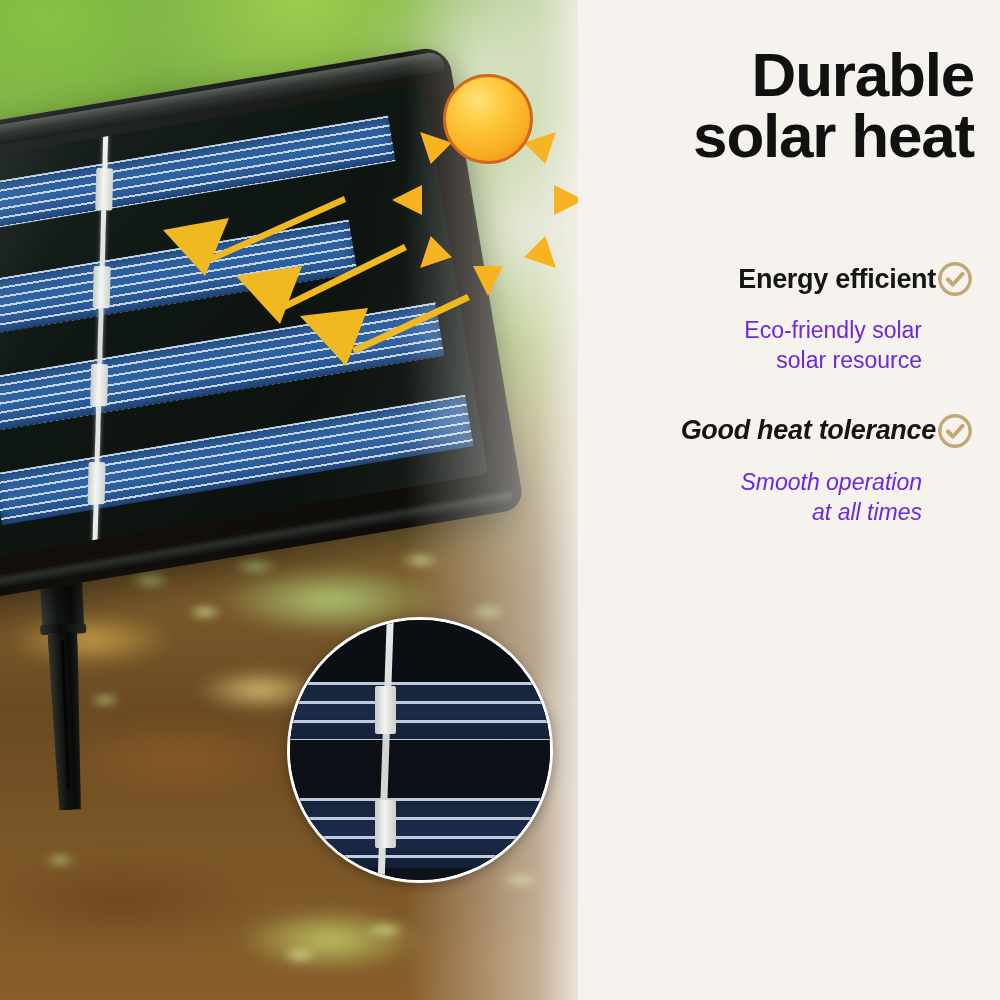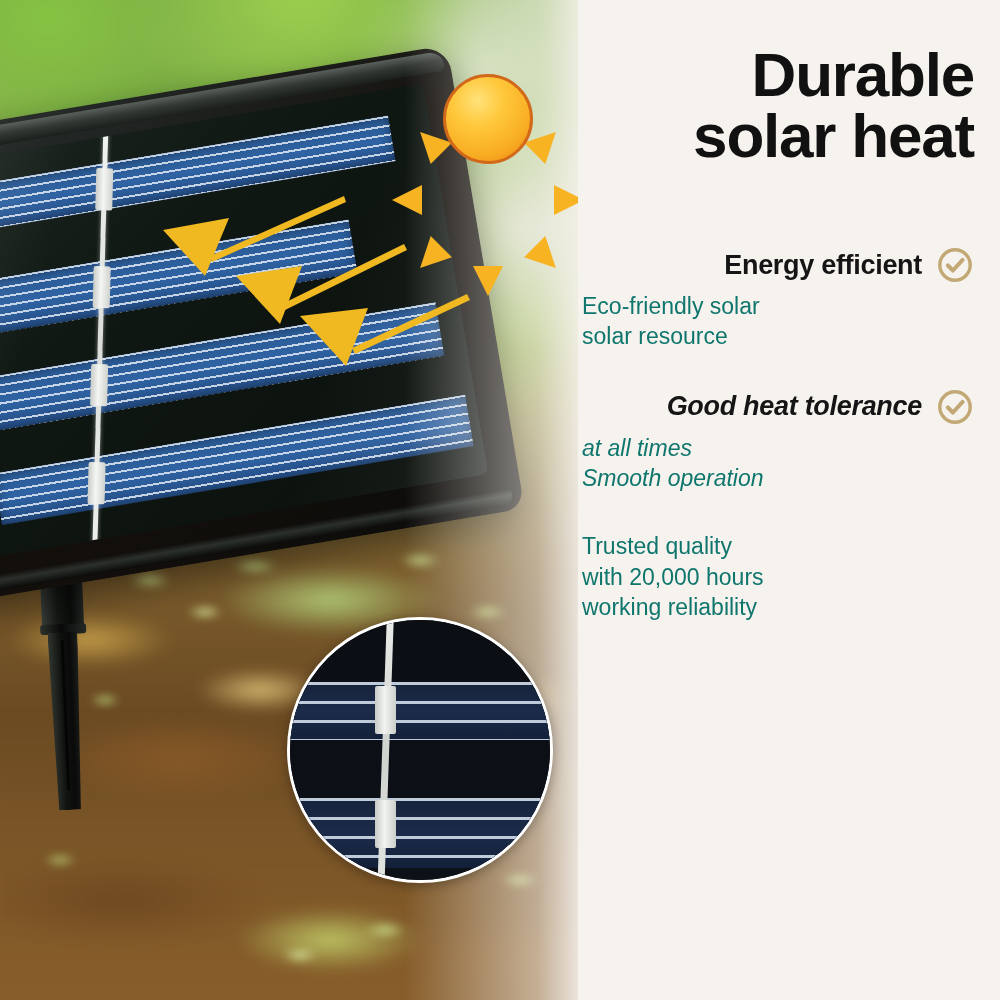--- a/index.html
+++ b/index.html
@@ -267,36 +267,37 @@
   #features {
     position: absolute;
     right: 26px; top: 246px;
     width: 392px;
   }
   .feature { margin-bottom: 28px; }
   .feature-head {
     display: flex;
     align-items: center;
     justify-content: flex-end;
-    gap: 14px;
+    margin-top: 14px;
   }
   .feature-title {
     font-size: 27px;
     font-weight: bold;
     color: #151515;
     letter-spacing: -0.3px;
     white-space: nowrap;
   }
   .check-icon { flex: 0 0 auto; width: 38px; height: 38px; display: block; }
   .feature-desc {
-    margin-top: 7px;
+    margin-top: 17px;
     padding-right: 52px;
+    text-align: right;
     font-size: 23px;
     line-height: 1.32;
-    color: #0f766e;
+    color: #6d28d9;
     font-weight: normal;
   }
   .feature-desc span { display: block; white-space: nowrap; }
   .f1 { margin-bottom: 36px; }
   .f2 { margin-bottom: 38px; font-style: italic; }
 </style>
 </head>
 <body>
 
 <div id="root">
@@ -396,28 +397,23 @@
 
       <div class="feature f2">
         <div class="feature-head">
           <div class="feature-title">Good heat tolerance</div>
           <svg class="check-icon" viewBox="0 0 40 40">
             <circle cx="20" cy="20" r="16" fill="none" stroke="#C2A875" stroke-width="3.6"></circle>
             <path d="M 12.5 20.5 L 17.8 25.8 L 28 14.6" fill="none" stroke="#C2A875" stroke-width="4.2" stroke-linecap="round" stroke-linejoin="round"></path>
           </svg>
         </div>
         <div class="feature-desc">
+          <span>Smooth operation</span>
           <span>at all times</span>
-          <span>Smooth operation</span>
         </div>
       </div>
 
       <div class="feature f3">
-        <div class="feature-desc">
-          <span>Trusted quality</span>
-          <span>with 20,000 hours</span>
-          <span>working reliability</span>
-        </div>
       </div>
 
     </div>
   </div>
 </div>
 
 </body></html>

